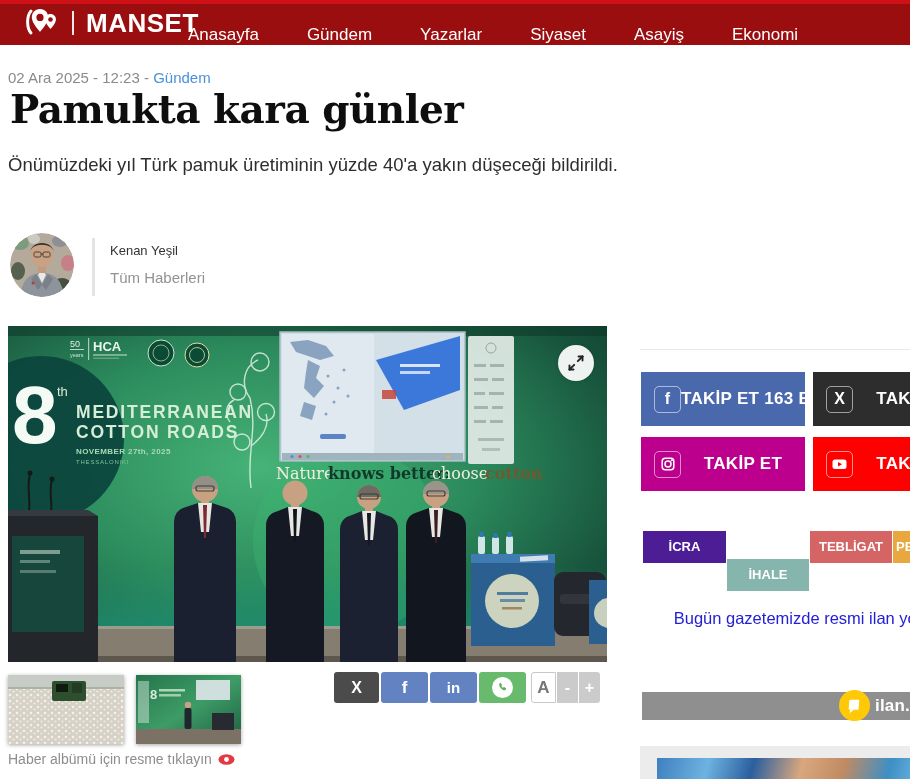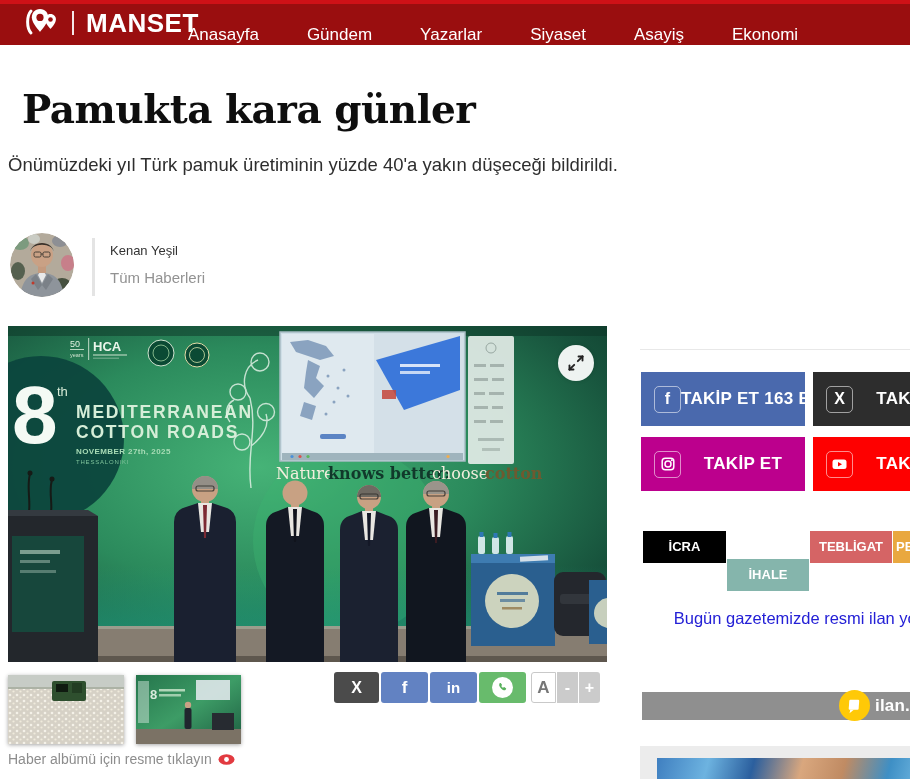--- a/index.html
+++ b/index.html
@@ -13,21 +13,21 @@
   .topstrip { position:absolute; left:0; top:0; width:910px; height:4px; background:#cf1117; }
   .brand { position:absolute; left:26px; top:8px; display:flex; align-items:center; gap:12px; color:#fff; cursor:pointer; }
   .brand-bar { width:2px; height:24px; background:rgba(255,255,255,.9); }
   .brand-text { font-size:26px; font-weight:bold; letter-spacing:.5px; line-height:1; }
   .topnav { position:absolute; left:188px; top:4px; height:41px; display:flex; align-items:flex-end; gap:48px; }
   .topnav a { color:#fff; font-size:17px; }
 
   
   .meta { position:absolute; left:8px; top:69px; font-size:15px; color:#8a8a8a; }
   .meta .cat { color:#4a90d9; }
-  .title { position:absolute; left:22px; top:86px; font-family:"DejaVu Serif", serif; font-weight:700; font-size:39px; color:#0e0e0e; letter-spacing:-0.5px; }
+  .title { position:absolute; left:10px; top:86px; font-family:"DejaVu Serif", serif; font-weight:700; font-size:39px; color:#0e0e0e; letter-spacing:-0.5px; }
   .summary { position:absolute; left:8px; top:150px; font-size:18.5px; line-height:30px; color:#2e2e2e; white-space:nowrap; }
 
   
   .avatar { position:absolute; left:10px; top:233px; width:64px; height:64px; border-radius:50%; overflow:hidden; cursor:pointer; }
   .author-divider { position:absolute; left:92px; top:238px; width:3px; height:58px; background:#e4e4e4; }
   .author-name { position:absolute; left:110px; top:243px; font-size:13px; color:#333; }
   .author-link { position:absolute; left:110px; top:269px; font-size:15px; color:#929292; cursor:pointer; }
 
   
   .hero { position:absolute; left:8px; top:326px; width:599px; height:336px; overflow:hidden; background:#1d6b4a; cursor:pointer; }
@@ -56,21 +56,21 @@
   .sidecol { position:absolute; left:640px; top:0; width:338px; height:779px; }
   .side-divider { position:absolute; left:0; top:349px; width:338px; height:1px; background:#e8e8e8; }
   .follow-btn { position:absolute; height:54px; display:flex; align-items:center; color:#fff; cursor:pointer; }
   .follow-fb { left:1px;  top:372px; width:164px; background:#4a69ad; }
   .follow-x  { left:173px; top:372px; width:165px; background:#2d2d2d; }
   .follow-ig { left:1px;  top:437px; width:164px; background:#bc008d; }
   .follow-yt { left:173px; top:437px; width:165px; background:#fe0000; }
   .icon-box { width:27px; height:27px; min-width:27px; border:1.5px solid rgba(255,255,255,.55); border-radius:5px; margin-left:13px; display:flex; align-items:center; justify-content:center; font-weight:bold; font-size:16px; }
   .follow-label { flex:1; text-align:center; font-weight:bold; font-size:17px; letter-spacing:.3px; white-space:nowrap; }
   .tab { position:absolute; top:531px; height:32px; line-height:32px; text-align:center; color:#fff; font-weight:bold; font-size:13px; cursor:pointer; white-space:nowrap; }
-  .tab0 { left:3px;   width:83px; background:#000000; }
+  .tab0 { left:3px;   width:83px; background:#4c1d95; }
   .tab1 { left:87px;  width:82px; background:#85b5ac;margin-top:28px; }
   .tab2 { left:170px; width:82px; background:#d56465; }
   .tab3 { left:253px; width:85px; background:#e9a83f; text-align:left; padding-left:3px; }
   .notice { position:absolute; left:0; top:609px; width:338px; text-align:center; font-size:16.5px; color:#2420d6; white-space:nowrap; cursor:pointer; }
   .ilan-bar { position:absolute; left:2px; top:692px; width:336px; height:28px; background:#8f8f8f; cursor:pointer; }
   .ilan-circle { position:absolute; left:197px; top:-2px; width:31px; height:31px; background:#ffc907; border-radius:50%; display:flex; align-items:center; justify-content:center; }
   .ilan-text { position:absolute; left:233px; top:4px; color:#fff; font-weight:bold; font-size:17px; letter-spacing:.2px; white-space:nowrap; }
   .ad-panel { position:absolute; left:0; top:746px; width:338px; height:33px; background:#ececec; }
   .ad-img { position:absolute; left:17px; top:12px; width:321px; height:21px; cursor:pointer;
     background:linear-gradient(105deg,#3f7fc0 0%,#6db3e0 16%,#2b5f9e 30%,#d9a77e 45%,#c08b63 58%,#3e8fc5 72%,#7fc2e8 86%,#2f6aa8 100%); }
@@ -96,20 +96,25 @@
     <nav class="topnav">
       <a href="#">Anasayfa</a>
       <a href="#">Gündem</a>
       <a href="#">Yazarlar</a>
       <a href="#">Siyaset</a>
       <a href="#">Asayiş</a>
       <a href="#">Ekonomi</a>
     </nav>
   </header>
 
+  <div class="meta">
+    <span>02 Ara 2025 - 12:23</span>
+    <span> <span>-</span> </span>
+    <a href="#" class="cat">Gündem</a>
+  </div>
   <h1 class="title">Pamukta kara günler</h1>
   <div class="summary">
     <div>Önümüzdeki yıl Türk pamuk üretiminin yüzde 40'a yakın düşeceği bildirildi.</div>
   </div>
 
   <div class="avatar">
     <svg width="64" height="64" viewBox="0 0 64 64">
       <defs>
           <clipPath id="avc">
             <circle cx="32" cy="32" r="32"></circle>

